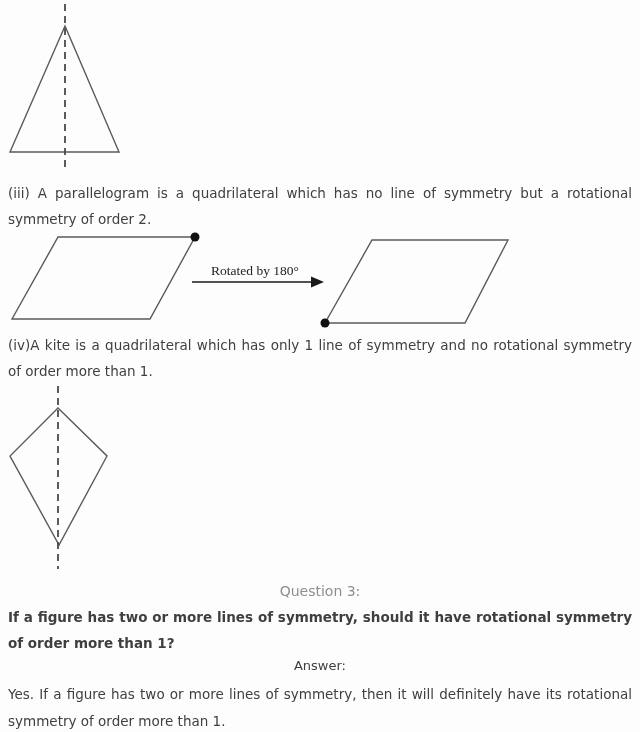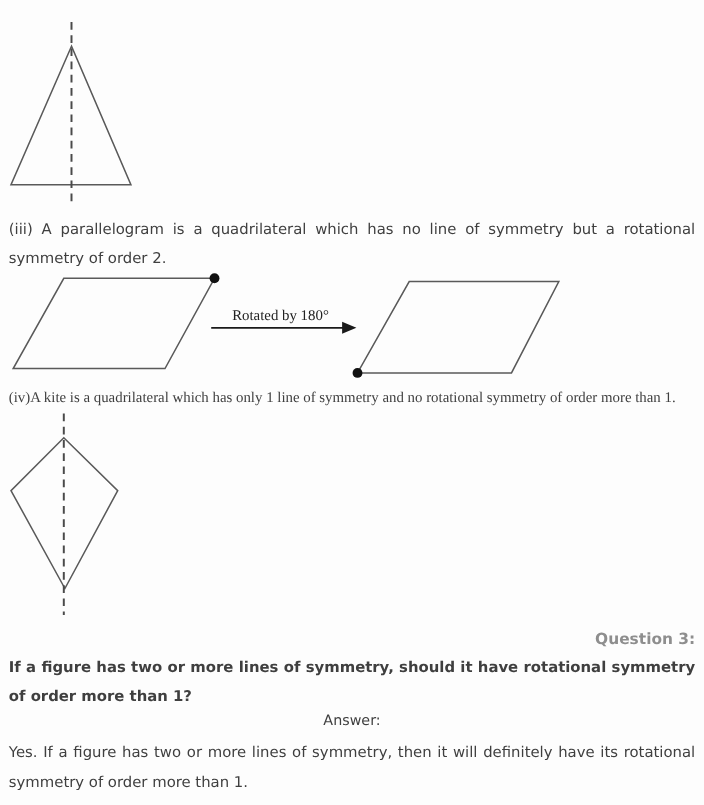--- a/index.html
+++ b/index.html
@@ -7,39 +7,39 @@
   body {
     width: 640px;
     height: 732px;
     overflow: hidden;
     background: #fdfdfd;
     font-family: "DejaVu Sans", "Liberation Sans", sans-serif;
   }
   .page {
     width: 640px;
     height: 520px;
-    padding: 16px 8px;
+    padding: 0 8px;
   }
   .body-text {
     margin: 0;
     font-size: 13.5px;
     line-height: 26px;
     color: #3f3f3f;
     text-align: justify;
   }
   #para-iii { margin-top: 4px; }
-  #para-iv  { margin-top: 2px; font-family: Liberation Serif, serif; }
+  #para-iv  { margin-top: 2px; }
   .fig { display: block; }
   .q-heading {
     margin-top: 6px;
     font-size: 14px;
-    font-weight: bold;
+    font-weight: normal;
     line-height: 26px;
     color: #8e8e8e;
-    text-align: right;
+    text-align: center;
   }
   #question-text { line-height: 26px; font-weight: bold; }
   .answer-label {
     margin-top: -4px;
     font-size: 13px;
     line-height: 27px;
     color: #3f3f3f;
     text-align: center;
   }
   #answer-text { margin-top: 2px; line-height: 27px; }

